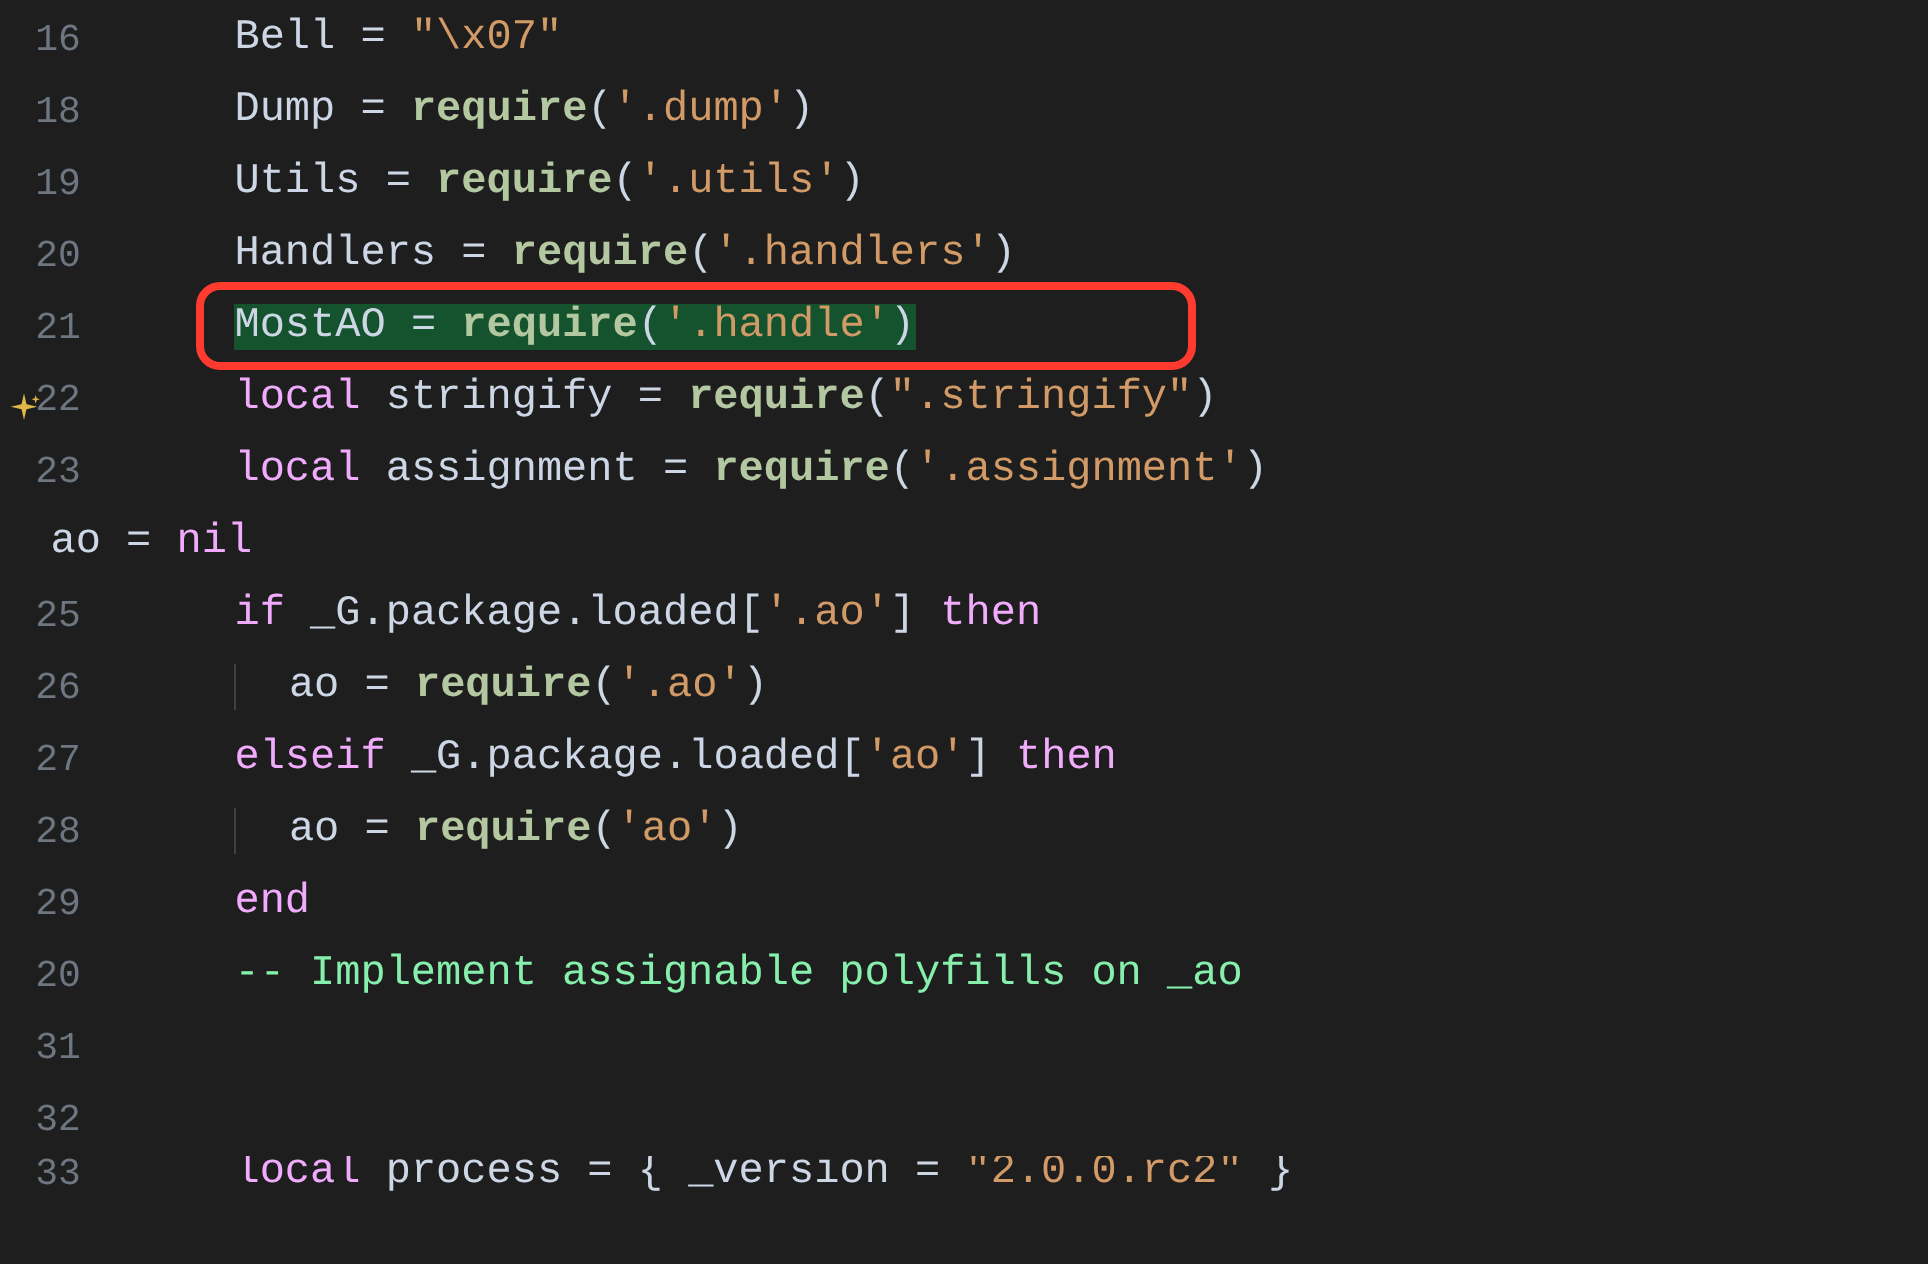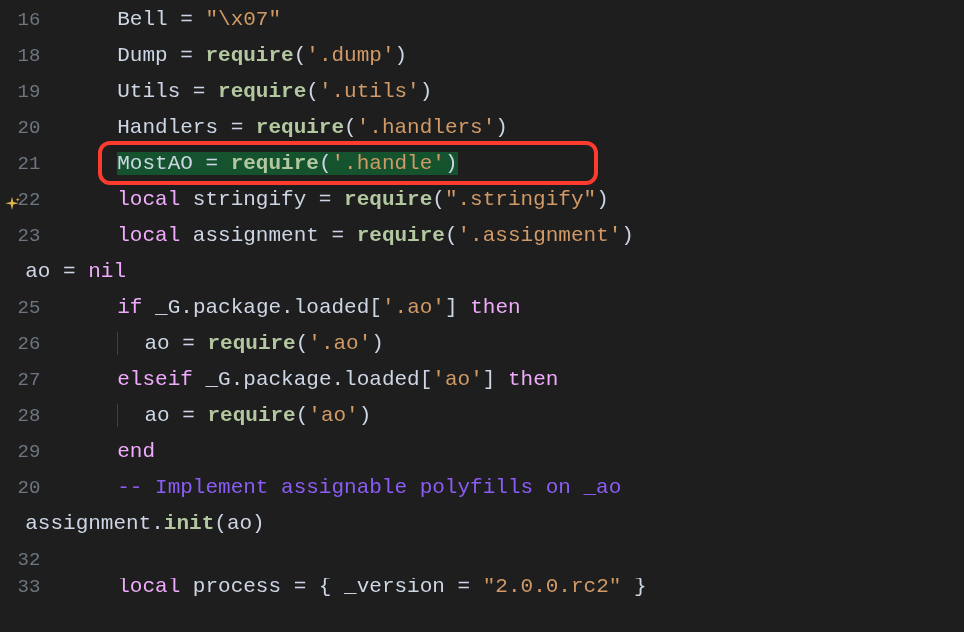--- a/index.html
+++ b/index.html
@@ -55,21 +55,21 @@
   .sel {
     background: #14532d;
   }
   
   .tk-ident { color: #cdd6e5; }        
   .tk-op    { color: #cdd6e5; }
   .tk-func  { color: #b3c8a0; font-weight: bold; }        
   .tk-str   { color: #d19a66; }        
   .tk-punc  { color: #cdd6e5; }
   .tk-kw    { color: #f0abfc; }        
-  .tk-comment { color: #8b5cf6; }
+  .tk-comment { color: #86efac; }
   .tk-guide { color: #404040; }
   .code-inner { position: relative; z-index: 2; }
   .truncated { overflow: hidden; height: 18px; }
 </style>
 </head>
 <body>
 
 <div class="ai-icon">
   <svg viewBox="0 0 24 24" width="20" height="20">
     <path d="M12 2 L13.5 8.5 L20 10 L13.5 11.5 L12 18 L10.5 11.5 L4 10 L10.5 8.5 Z" fill="#e0b84a"></path>
@@ -85,16 +85,16 @@
     <div class="line"><div class="gutter">21</div><div class="code"><span class="code-inner"><span>  </span><span class="tk-ident sel">MostAO</span><span class="tk-op sel"> = </span><span class="tk-func sel">require</span><span class="tk-punc sel">(</span><span class="tk-str sel">'.handle'</span><span class="tk-punc sel">)</span></span><div class="highlight-box" style="left: 6px; top: -5px; width: 500px; height: 44px;"></div></div></div>
     <div class="line"><div class="gutter">22</div><div class="code"><span class="code-inner"><span>  </span><span class="tk-kw">local</span><span class="tk-op"> </span><span class="tk-ident">stringify</span><span class="tk-op"> = </span><span class="tk-func">require</span><span class="tk-punc">(</span><span class="tk-str">".stringify"</span><span class="tk-punc">)</span></span></div></div>
     <div class="line"><div class="gutter">23</div><div class="code"><span class="code-inner"><span>  </span><span class="tk-kw">local</span><span class="tk-op"> </span><span class="tk-ident">assignment</span><span class="tk-op"> = </span><span class="tk-func">require</span><span class="tk-punc">(</span><span class="tk-str">'.assignment'</span><span class="tk-punc">)</span></span></div></div>
     <div class="line"><div class="code"><span class="code-inner"><span>  </span><span class="tk-ident">ao</span><span class="tk-op"> = </span><span class="tk-kw">nil</span></span></div></div>
     <div class="line"><div class="gutter">25</div><div class="code"><span class="code-inner"><span>  </span><span class="tk-kw">if</span><span class="tk-op"> </span><span class="tk-ident">_G</span><span class="tk-punc">.</span><span class="tk-ident">package</span><span class="tk-punc">.</span><span class="tk-ident">loaded</span><span class="tk-punc">[</span><span class="tk-str">'.ao'</span><span class="tk-punc">]</span><span class="tk-op"> </span><span class="tk-kw">then</span></span></div></div>
     <div class="line"><div class="gutter">26</div><div class="code"><span class="code-inner"><span class="tk-guide">  </span><span class="tk-guide" style="border-left: 1px solid rgb(64, 64, 64); padding-left: 1px;"> </span><span> </span><span class="tk-ident">ao</span><span class="tk-op"> = </span><span class="tk-func">require</span><span class="tk-punc">(</span><span class="tk-str">'.ao'</span><span class="tk-punc">)</span></span></div></div>
     <div class="line"><div class="gutter">27</div><div class="code"><span class="code-inner"><span>  </span><span class="tk-kw">elseif</span><span class="tk-op"> </span><span class="tk-ident">_G</span><span class="tk-punc">.</span><span class="tk-ident">package</span><span class="tk-punc">.</span><span class="tk-ident">loaded</span><span class="tk-punc">[</span><span class="tk-str">'ao'</span><span class="tk-punc">]</span><span class="tk-op"> </span><span class="tk-kw">then</span></span></div></div>
     <div class="line"><div class="gutter">28</div><div class="code"><span class="code-inner"><span class="tk-guide">  </span><span class="tk-guide" style="border-left: 1px solid rgb(64, 64, 64); padding-left: 1px;"> </span><span> </span><span class="tk-ident">ao</span><span class="tk-op"> = </span><span class="tk-func">require</span><span class="tk-punc">(</span><span class="tk-str">'ao'</span><span class="tk-punc">)</span></span></div></div>
     <div class="line"><div class="gutter">29</div><div class="code"><span class="code-inner"><span>  </span><span class="tk-kw">end</span></span></div></div>
     <div class="line"><div class="gutter">20</div><div class="code"><span class="code-inner"><span>  </span><span class="tk-comment">-- Implement assignable polyfills on _ao</span></span></div></div>
-    <div class="line"><div class="code"><span class="code-inner"><span>  </span><span class="tk-ident">assignment</span><span class="tk-punc">.</span><span class="tk-func">init</span><span class="tk-punc">(</span><span class="tk-ident">ao</span><span class="tk-punc">)</span></span></div></div>
+    <div class="line"><div class="gutter">31</div></div>
     <div class="line"><div class="gutter">32</div><div class="code"><span class="code-inner"><span></span></span></div></div>
     <div class="line truncated"><div class="gutter">33</div><div class="code"><span class="code-inner"><span>  </span><span class="tk-kw">local</span><span class="tk-op"> </span><span class="tk-ident">process</span><span class="tk-op"> = { </span><span class="tk-ident">_version</span><span class="tk-op"> = </span><span class="tk-str">"2.0.0.rc2"</span><span class="tk-op"> }</span></span></div></div>
   </div>
 
 </body></html>

